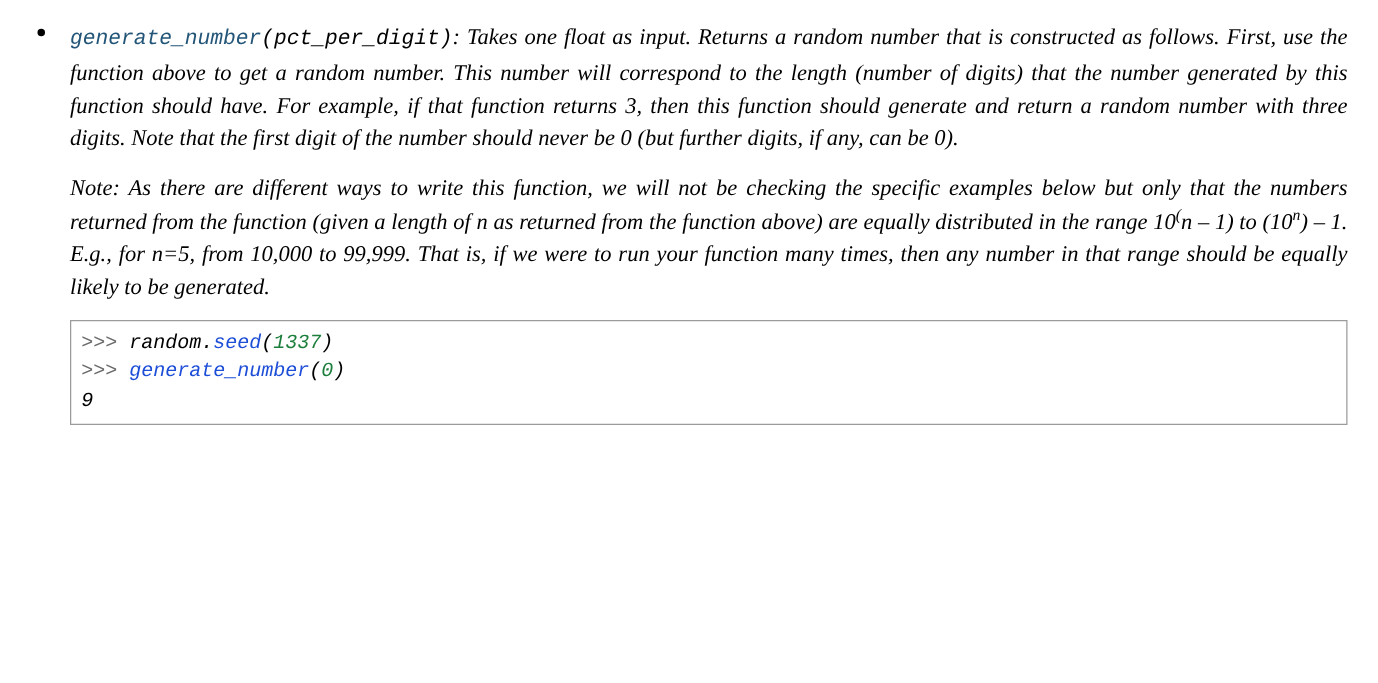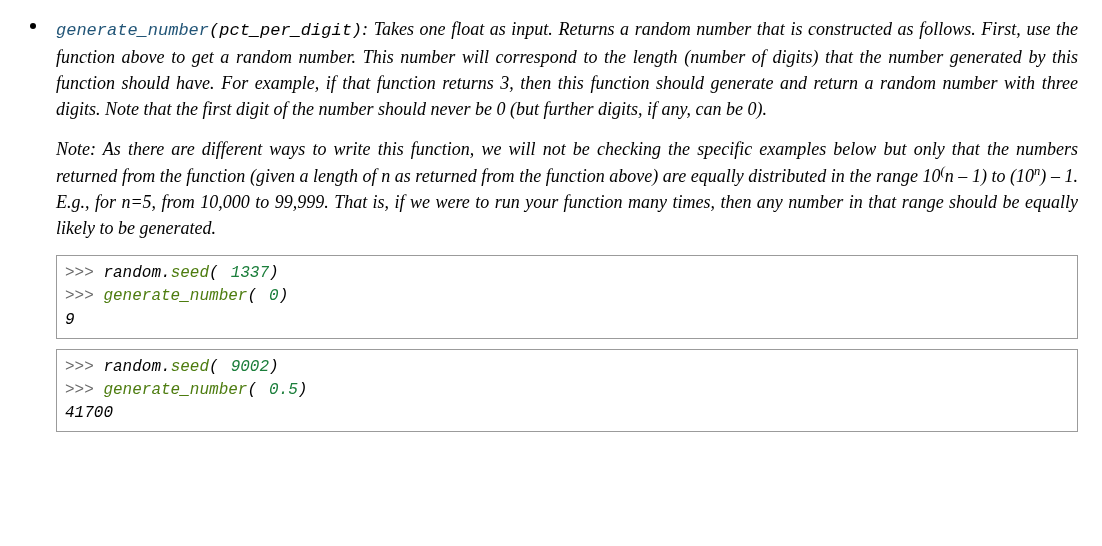--- a/index.html
+++ b/index.html
@@ -46,22 +46,22 @@
     border: 1px solid #9b9b9b;
     font-family: "Courier New", Courier, monospace;
     font-size: 16px;
     padding: 6px 8px;
     margin: 10px 0 0 0;
     line-height: 1.45;
     white-space: pre;
     color: #000;
   }
   .code-box .prompt { color: #6a6a6a; }
-  .code-box .call   { color: #4d7c0f; }
-  .code-box .num    { color: #1b7e3b; margin-left: 12px; }
+  .code-box .call   { color: #1d4ed8; }
+  .code-box .num    { color: #1b7e3b; }
   .sup { vertical-align: super; font-size: 0.7em; }
 </style>
 </head>
 <body>
 
 <div class="bullet-item">
   <div class="bullet-marker"></div>
 
   <p class="para">
     <span class="func-name">generate_number</span><span class="param-name">(</span><span class="param-name">pct_per_digit</span><span class="param-name">)</span><span>:</span>
@@ -69,17 +69,14 @@
   </p>
 
   <p class="para">
     <span>Note: As there are different ways to write this function, we will not be checking the specific examples below but only that the numbers returned from the function (given a length of n as returned from the function above) are equally distributed in the range 10</span><span class="sup">(</span><span>n – 1)</span><span> to (10</span><span class="sup">n</span><span>) – 1.  E.g., for n=5, from 10,000 to 99,999.  That is, if we were to run your function many times, then any number in that range should be equally likely to be generated.</span>
   </p>
 
   <div class="code-box"><span class="prompt">&gt;&gt;&gt; </span><span>random.</span><span class="call">seed</span><span>(</span><span class="num">1337</span><span>)</span>
 <span class="prompt">&gt;&gt;&gt; </span><span class="call">generate_number</span><span>(</span><span class="num">0</span><span>)</span>
 <span>9</span></div>
 
-  <div class="code-box"><span class="prompt">&gt;&gt;&gt; </span><span>random.</span><span class="call">seed</span><span>(</span><span class="num">9002</span><span>)</span>
-<span class="prompt">&gt;&gt;&gt; </span><span class="call">generate_number</span><span>(</span><span class="num">0.5</span><span>)</span>
-<span>41700</span></div>
 
 </div>
 
 </body></html>

